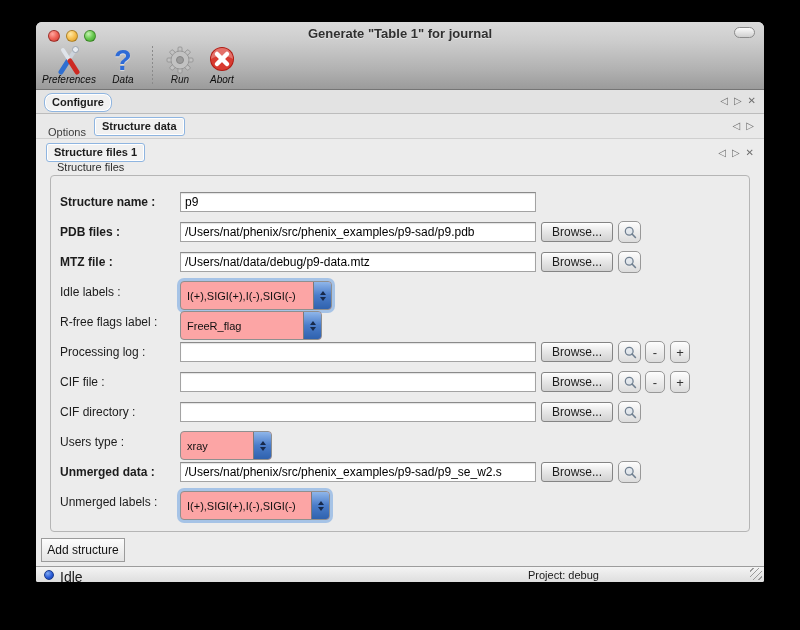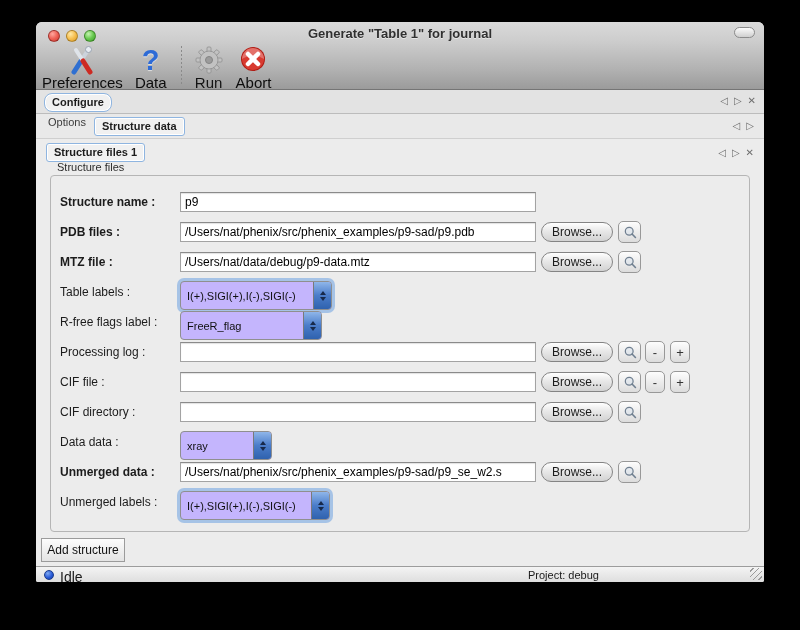--- a/index.html
+++ b/index.html
@@ -21,21 +21,21 @@
   .title { position:absolute; left:80px; right:80px; top:4px; text-align:center;
     font-size:13px; font-weight:600; color:#303030; text-shadow:0 1px 0 rgba(255,255,255,.5);
     white-space:nowrap; overflow:hidden; }
   .pill { position:absolute; right:9px; top:5px; width:21px; height:11px; border-radius:6px;
     background:linear-gradient(#fbfbfb,#cfcfcf); border:1px solid #8b8b8b; }
 
   .toolbar { position:absolute; left:4px; top:22px; height:46px; display:flex; align-items:flex-start; }
   .tbitem { display:flex; flex-direction:column; align-items:center; justify-content:flex-start;
     padding:1px 2px 0 2px; margin-right:8px; cursor:default; }
   .tbicon { width:30px; height:30px; display:flex; align-items:center; justify-content:center; }
-  .tblabel { font-size:15px; color:#0d0d0d; margin-top:-1px; white-space:nowrap; }
+  .tblabel { font-size:10px; color:#0d0d0d; margin-top:-1px; white-space:nowrap;font-style:italic; }
   .tbsep { width:1px; height:38px; margin:2px 10px 0 4px;
     background:repeating-linear-gradient(#8a8a8a 0 2px, transparent 2px 4px); }
   .qmark { font-size:29px; font-weight:800; color:#2e6bd6; line-height:1;
     text-shadow:0 1px 1px rgba(255,255,255,.6); }
   .disabled-look { opacity:.95; }
 
   
   .tabrow1 { position:absolute; left:0; top:68px; width:728px; height:24px;
     background:#e3e3e3; border-bottom:1px solid #bcbcbc; }
   .tabrow2 { position:absolute; left:0; top:92px; width:728px; height:25px;
@@ -59,33 +59,33 @@
   .frow { position:absolute; left:24px; height:22px; width:690px; }
   .r0{top:169px}.r1{top:199px}.r2{top:229px}.r3{top:259px}.r4{top:289px}
   .r5{top:319px}.r6{top:349px}.r7{top:379px}.r8{top:409px}.r9{top:439px}.r10{top:469px}
   .flabel { position:absolute; left:0; top:0; width:118px; height:22px; line-height:22px;
     font-size:12px; color:#1c1c1c; white-space:nowrap; }
   .flabel.b { font-weight:bold; }
   .ftext { position:absolute; left:120px; top:1px; width:356px; height:20px;
     border:1px solid #a3a3a3; border-top-color:#8a8a8a; background:#fff;
     font-family:"Liberation Sans", sans-serif; font-size:12px; color:#000; padding:0 4px;
     box-shadow:inset 0 1px 1px rgba(0,0,0,.12); }
-  .browse { position:absolute; left:481px; top:1px; width:72px; height:20px; border-radius:10px;
+  .browse { position:absolute; left:481px; top:1px; width:72px; height:20px; border-radius:3px;
     background:linear-gradient(#ffffff,#e8e8e8 45%,#d2d2d2); border:1px solid #848484;
     font-size:12px; color:#1c1c1c; text-align:center; line-height:18px; cursor:default; }
   .sqbtn { position:absolute; top:0; width:23px; height:22px; border-radius:5px;
     background:linear-gradient(#fdfdfd,#dcdcdc); border:1px solid #989898;
     display:flex; align-items:center; justify-content:center; cursor:default; }
   .magpos { left:558px; }
   .minus { left:585px; width:20px; font-size:13px; color:#333; }
   .plus  { left:610px; width:20px; font-size:13px; color:#333; }
 
   
   .choice { position:absolute; left:120px; top:0; height:29px; border:1px solid #8f8f8f; border-radius:4px;
-    background:#c4b5fd; display:flex; align-items:center; }
+    background:#fca5a5; display:flex; align-items:center; }
   .choice .ctext { flex:1; font-size:11px; color:#111; padding:0 4px 0 6px; white-space:nowrap; overflow:hidden; }
   .choice .stepper { width:18px; align-self:stretch; border-radius:0 3px 3px 0;
     background:linear-gradient(#8fb6ea,#4a7cc9 50%,#2f62ae);
     display:flex; flex-direction:column; align-items:center; justify-content:center; gap:2px;
     border-left:1px solid #7a7a7a; }
   .arr-up { width:0; height:0; border-left:3px solid transparent; border-right:3px solid transparent; border-bottom:4px solid #17294a; }
   .arr-dn { width:0; height:0; border-left:3px solid transparent; border-right:3px solid transparent; border-top:4px solid #17294a; }
   .cw152{width:152px}.cw142{width:142px}.cw92{width:92px}.cw150{width:150px}
   .focusring { box-shadow:0 0 0 3px rgba(120,168,226,.6); }
 
@@ -190,21 +190,21 @@
   <div class="tabrow1">
     <div class="seltab" style="left:8px; top:3px;border-radius:8px;">Configure</div>
     <div class="tabctrl" style="right:8px; top:6px;">
       <span>◁</span>
       <span>▷</span>
       <span>✕</span>
     </div>
   </div>
 
   <div class="tabrow2">
-    <div class="plaintab" style="left:12px; top:2px;">Options</div>
+    <div class="plaintab" style="left:12px; top:12px;">Options</div>
     <div class="seltab" style="left:58px; top:3px;">Structure data</div>
     <div class="tabctrl" style="right:10px; top:7px;">
       <span>◁</span>
       <span>▷</span>
     </div>
   </div>
 
   <div class="content">
     <div class="seltab" style="left:10px; top:4px;">Structure files 1</div>
     <div class="tabctrl" style="right:10px; top:9px;">
@@ -240,21 +240,21 @@
     <div class="browse">Browse...</div>
     <div class="sqbtn magpos">
       <svg width="14" height="14" viewBox="0 0 18 18">
         <circle cx="8" cy="8" r="5" fill="rgba(205,220,235,.35)" stroke="#6f7f90" stroke-width="1.6"></circle>
         <line x1="11.6" y1="11.6" x2="16" y2="16" stroke="#6f7f90" stroke-width="2" stroke-linecap="round"></line>
       </svg>
     </div>
   </div>
 
   <div class="frow r3">
-    <div class="flabel">Table labels :</div>
+    <div class="flabel">Idle labels :</div>
     <div class="choice cw152 focusring">
       <span class="ctext">I(+),SIGI(+),I(-),SIGI(-)</span>
       <span class="stepper">
           <i class="arr-up"></i>
           <i class="arr-dn"></i>
         </span>
     </div>
   </div>
 
   <div class="frow r4">
@@ -302,21 +302,21 @@
     <div class="browse">Browse...</div>
     <div class="sqbtn magpos">
       <svg width="14" height="14" viewBox="0 0 18 18">
         <circle cx="8" cy="8" r="5" fill="rgba(205,220,235,.35)" stroke="#6f7f90" stroke-width="1.6"></circle>
         <line x1="11.6" y1="11.6" x2="16" y2="16" stroke="#6f7f90" stroke-width="2" stroke-linecap="round"></line>
       </svg>
     </div>
   </div>
 
   <div class="frow r8">
-    <div class="flabel">Data data :</div>
+    <div class="flabel">Users type :</div>
     <div class="choice cw92">
       <span class="ctext">xray</span>
       <span class="stepper">
           <i class="arr-up"></i>
           <i class="arr-dn"></i>
         </span>
     </div>
   </div>
 
   <div class="frow r9">

